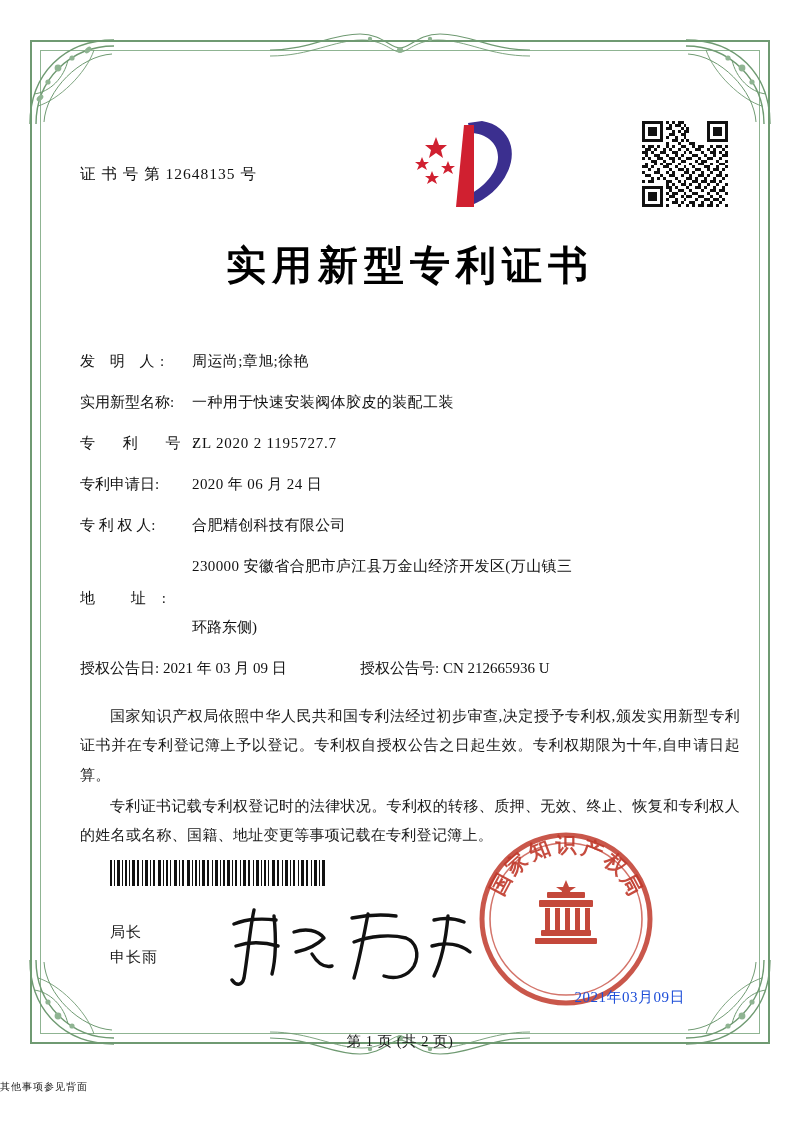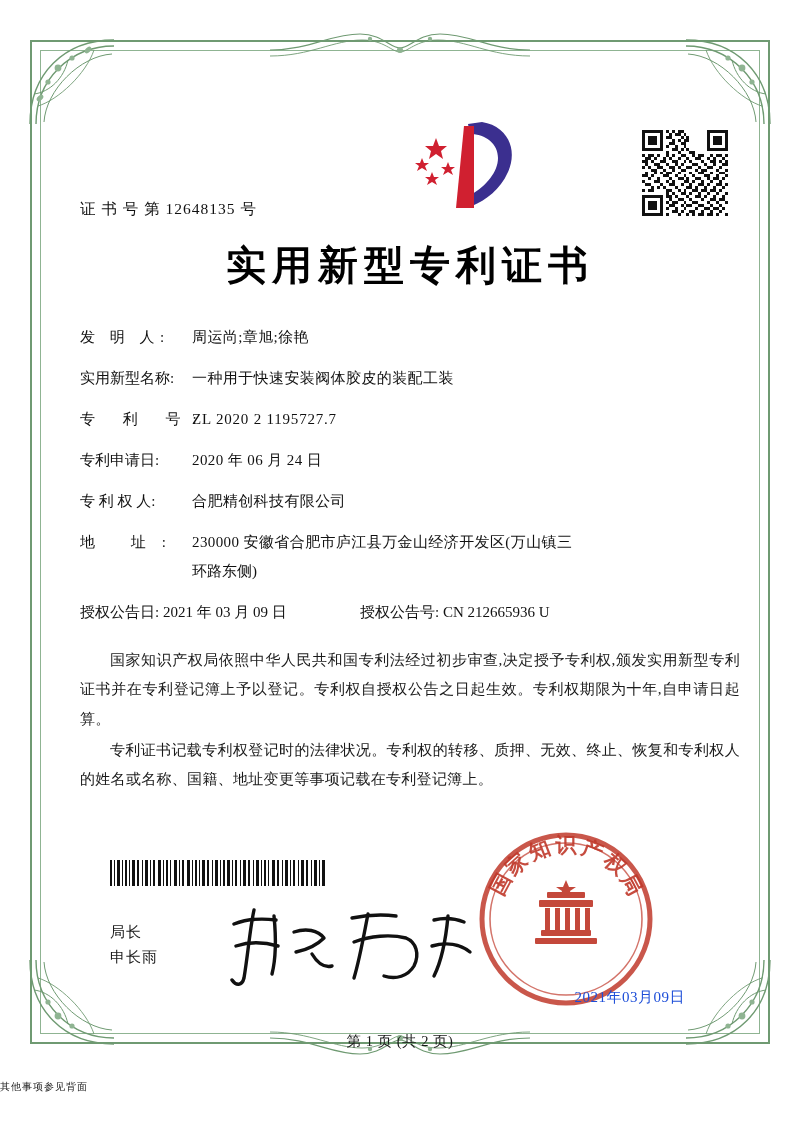--- a/index.html
+++ b/index.html
@@ -69,21 +69,21 @@
   
   .content {
     position: absolute;
     left: 80px;
     right: 60px;
     top: 110px;
   }
 
   .header-row {
     display: flex;
-    align-items: flex-end;
+    align-items: center;
     justify-content: space-between;
     height: 110px;
   }
   .cert-no {
     font-size: 15.5px;
     letter-spacing: 1px;
     color: #111;
     padding-top: 18px;
     white-space: nowrap;
   }
@@ -95,21 +95,21 @@
     margin-top: 2px;
     margin-right: 12px;
   }
 
   .doc-title {
     text-align: center;
     font-size: 40px;
     font-weight: bold;
     letter-spacing: 6px;
     margin-top: 18px;
-    margin-bottom: 32px;
+    margin-bottom: 56px;
     font-family: "Liberation Sans", "DejaVu Sans", sans-serif;
     color: #000;
   }
 
   .fields {
     font-size: 15px;
     line-height: 1.6;
     color: #111;
   }
   .field-row {
@@ -118,21 +118,21 @@
     margin-bottom: 17px;
   }
   .field-label {
     width: 112px;
     flex: 0 0 112px;
     letter-spacing: 0px;
     white-space: nowrap;
   }
   .field-label.sp5 { letter-spacing: 5.5px; }
   .field-label.sp10 { letter-spacing: 12px; }
-  .field-label.sp13 { letter-spacing: 16px; }
+  .field-label.sp13 { letter-spacing: 16px; margin-top: 32px; }
   .field-value {
     flex: 1;
     letter-spacing: 0.4px;
   }
   .field-value.mono-ish {
     font-family: Liberation Serif, serif;
     letter-spacing: 0.8px;
   }
   .addr-second {
     padding-left: 112px;

